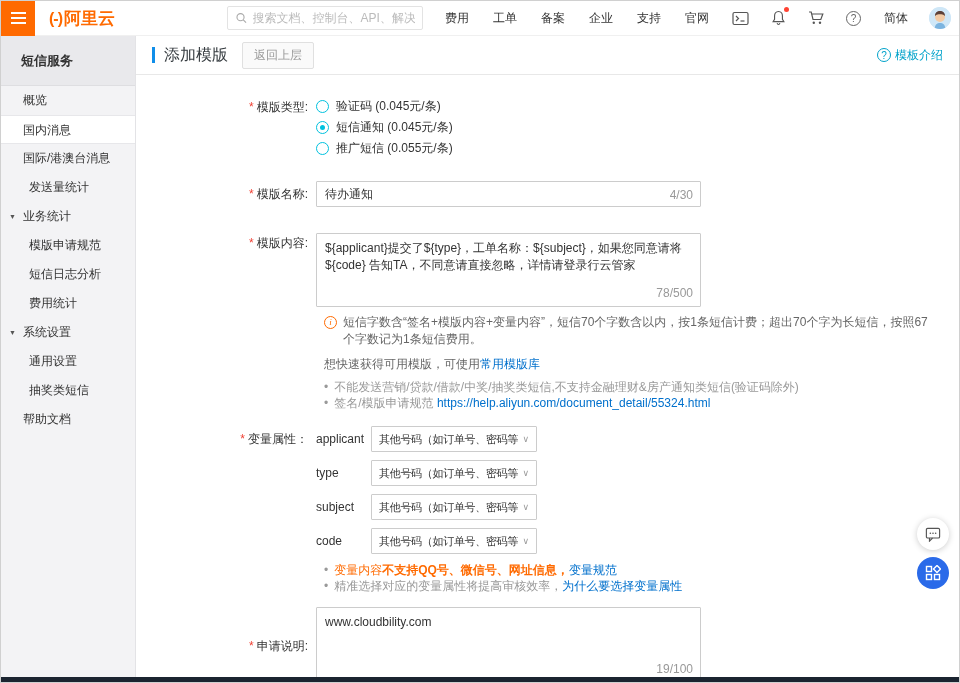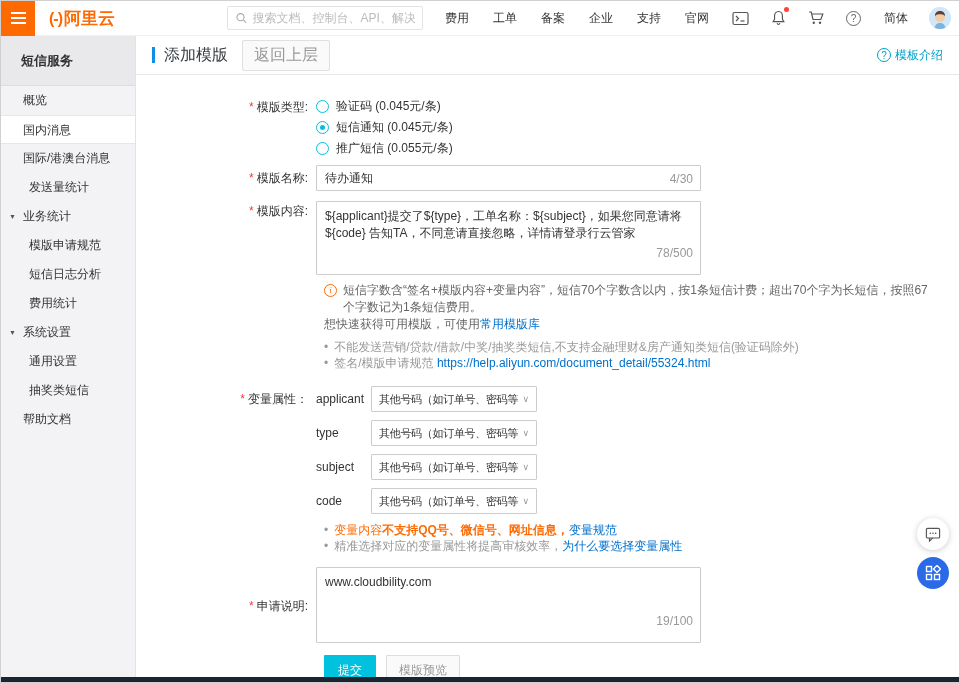--- a/index.html
+++ b/index.html
@@ -35,45 +35,45 @@
   .side-item .caret { position:absolute; left:8px; top:0; font-size:7px; color:#555; }
   .side-item.sub { padding-left:28px; }
   .side-item.selected { background:#fff; border-top:1px solid #e7e7ea; border-bottom:1px solid #e7e7ea; }
   .badge-new { background:#FF6A00; color:#fff; font-size:9px; line-height:11px; padding:0 3px; border-radius:2px; margin-left:4px; display:inline-block; vertical-align:2px; }
 
   
   .main { flex:1; background:#fff; position:relative; overflow:hidden; }
   .main-header { height:39px; border-bottom:1px solid #e8e8e8; display:flex; align-items:center; padding:0 16px; }
   .title-bar { width:3px; height:16px; background:#108EE9; margin-right:9px; }
   .page-title { font-size:16px; color:#373d41; }
-  .back-btn { margin-left:14px; font-size:16px; color:#999; background:#fafafa; border:1px solid #e0e0e0; border-radius:2px; padding:4px 11px; cursor:pointer; font-family:Liberation Mono, monospace; }
+  .back-btn { margin-left:14px; font-size:12px; color:#999; background:#fafafa; border:1px solid #e0e0e0; border-radius:2px; padding:4px 11px; cursor:pointer; font-family:Liberation Mono, monospace; }
   .intro-link { margin-left:auto; font-size:12px; color:#00A2CA; display:flex; align-items:center; gap:4px; cursor:pointer; }
   .q-teal { width:14px; height:14px; border:1px solid #00A2CA; border-radius:50%; font-size:10px; display:flex; align-items:center; justify-content:center; }
 
   
   .form { padding-top:24px; font-size:12px; color:#333; }
   .frow { display:flex; }
   .flabel { width:180px; text-align:right; padding-right:8px; flex-shrink:0; color:#333; }
   .star { color:#f04134; margin-right:3px; }
   .pt5 { padding-top:5px; } .pt2 { padding-top:2px; }
   .radio-col { display:flex; flex-direction:column; gap:7px; }
   .radio { display:flex; align-items:center; gap:7px; cursor:pointer; height:14px; }
   .radio-circle { width:13px; height:13px; border:1px solid #00C1DE; border-radius:50%; position:relative; background:#fff; flex-shrink:0; }
   .radio.checked .radio-circle::after { content:""; position:absolute; left:3px; top:3px; right:3px; bottom:3px; background:#00C1DE; border-radius:50%; }
   .input-wrap { position:relative; width:385px; }
   .text-input { width:100%; height:26px; border:1px solid #ccc; border-radius:1px; padding:0 44px 0 8px; font-size:12px; color:#333; outline:none; font-family:inherit; }
   .counter-inline { position:absolute; right:8px; top:7px; color:#999; }
   .ta-wrap { position:relative; width:385px; }
   .ta { width:100%; border:1px solid #ccc; border-radius:1px; padding:6px 8px 16px; font-size:12px; color:#333; resize:none; outline:none; line-height:17px; font-family:inherit; display:block; }
   .ta-content { height:74px; } .ta-desc { height:76px; }
-  .counter-ta { position:absolute; right:8px; bottom:15px; color:#999; }
-  .mrow { margin-top:10px; }
+  .counter-ta { position:absolute; right:8px; bottom:7px; color:#999; }
+  .mrow { margin-top:26px; }
   .notice { margin-left:188px; width:612px; display:flex; gap:6px; margin-top:7px; color:#666; line-height:17px; }
   .info-circle { width:13px; height:13px; flex-shrink:0; border:1px solid #FF6A00; color:#FF6A00; border-radius:50%; font-size:9px; display:flex; align-items:center; justify-content:center; margin-top:2px; font-family:"Liberation Serif",serif; font-style:italic; }
-  .tip { margin-left:188px; color:#666; }
+  .tip { margin-left:188px; margin-top:8px; color:#666; }
   .link { color:#0070CC; cursor:pointer; text-decoration:none; }
   .rules { margin-left:188px; margin-top:6px; color:#999; line-height:16px; }
   .rule { display:flex; gap:6px; }
   .bullet { color:#999; }
   .vars { margin-top:15px; }
   .var-row { display:flex; margin-bottom:8px; }
   .var-name { width:55px; padding-top:6px; color:#333; }
   .select { width:166px; height:26px; border:1px solid #ccc; border-radius:1px; display:flex; align-items:center; justify-content:space-between; padding:0 7px; cursor:pointer; background:#fff; }
   .select .val { font-size:11px; color:#333; white-space:nowrap; overflow:hidden; letter-spacing:-0.3px; }
   .select .chev { color:#999; font-size:9px; margin-left:4px; flex-shrink:0; }

